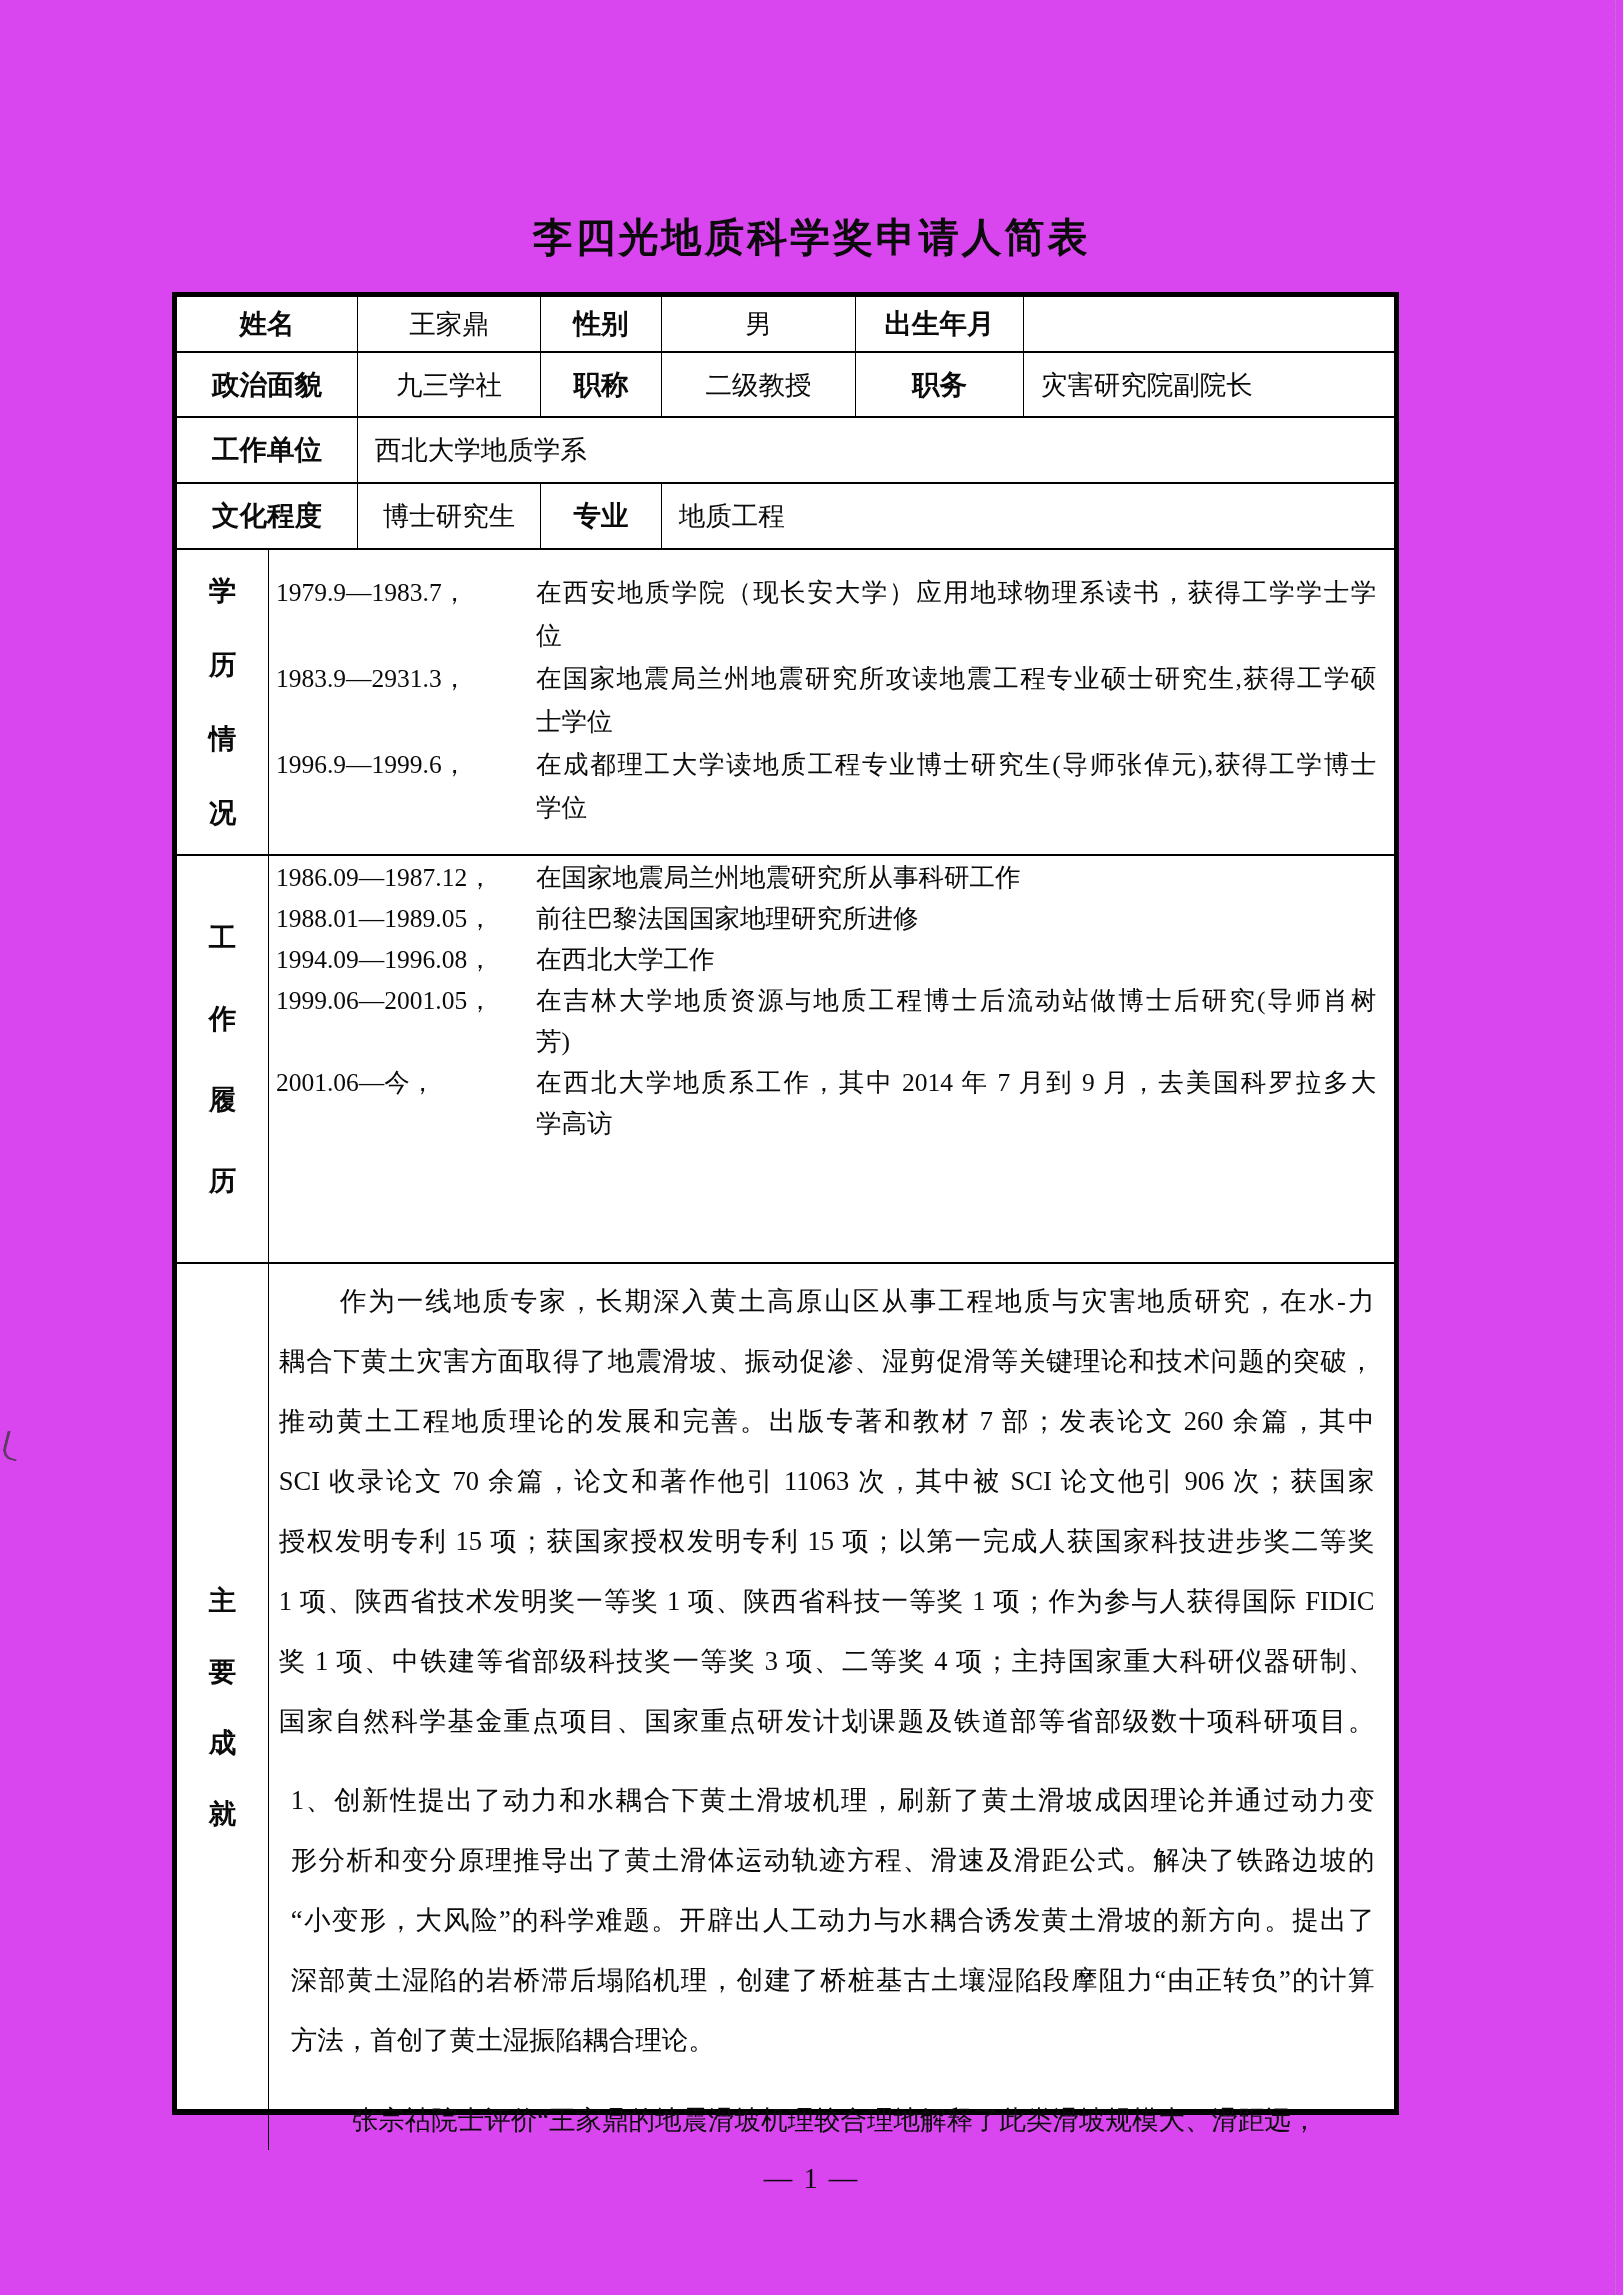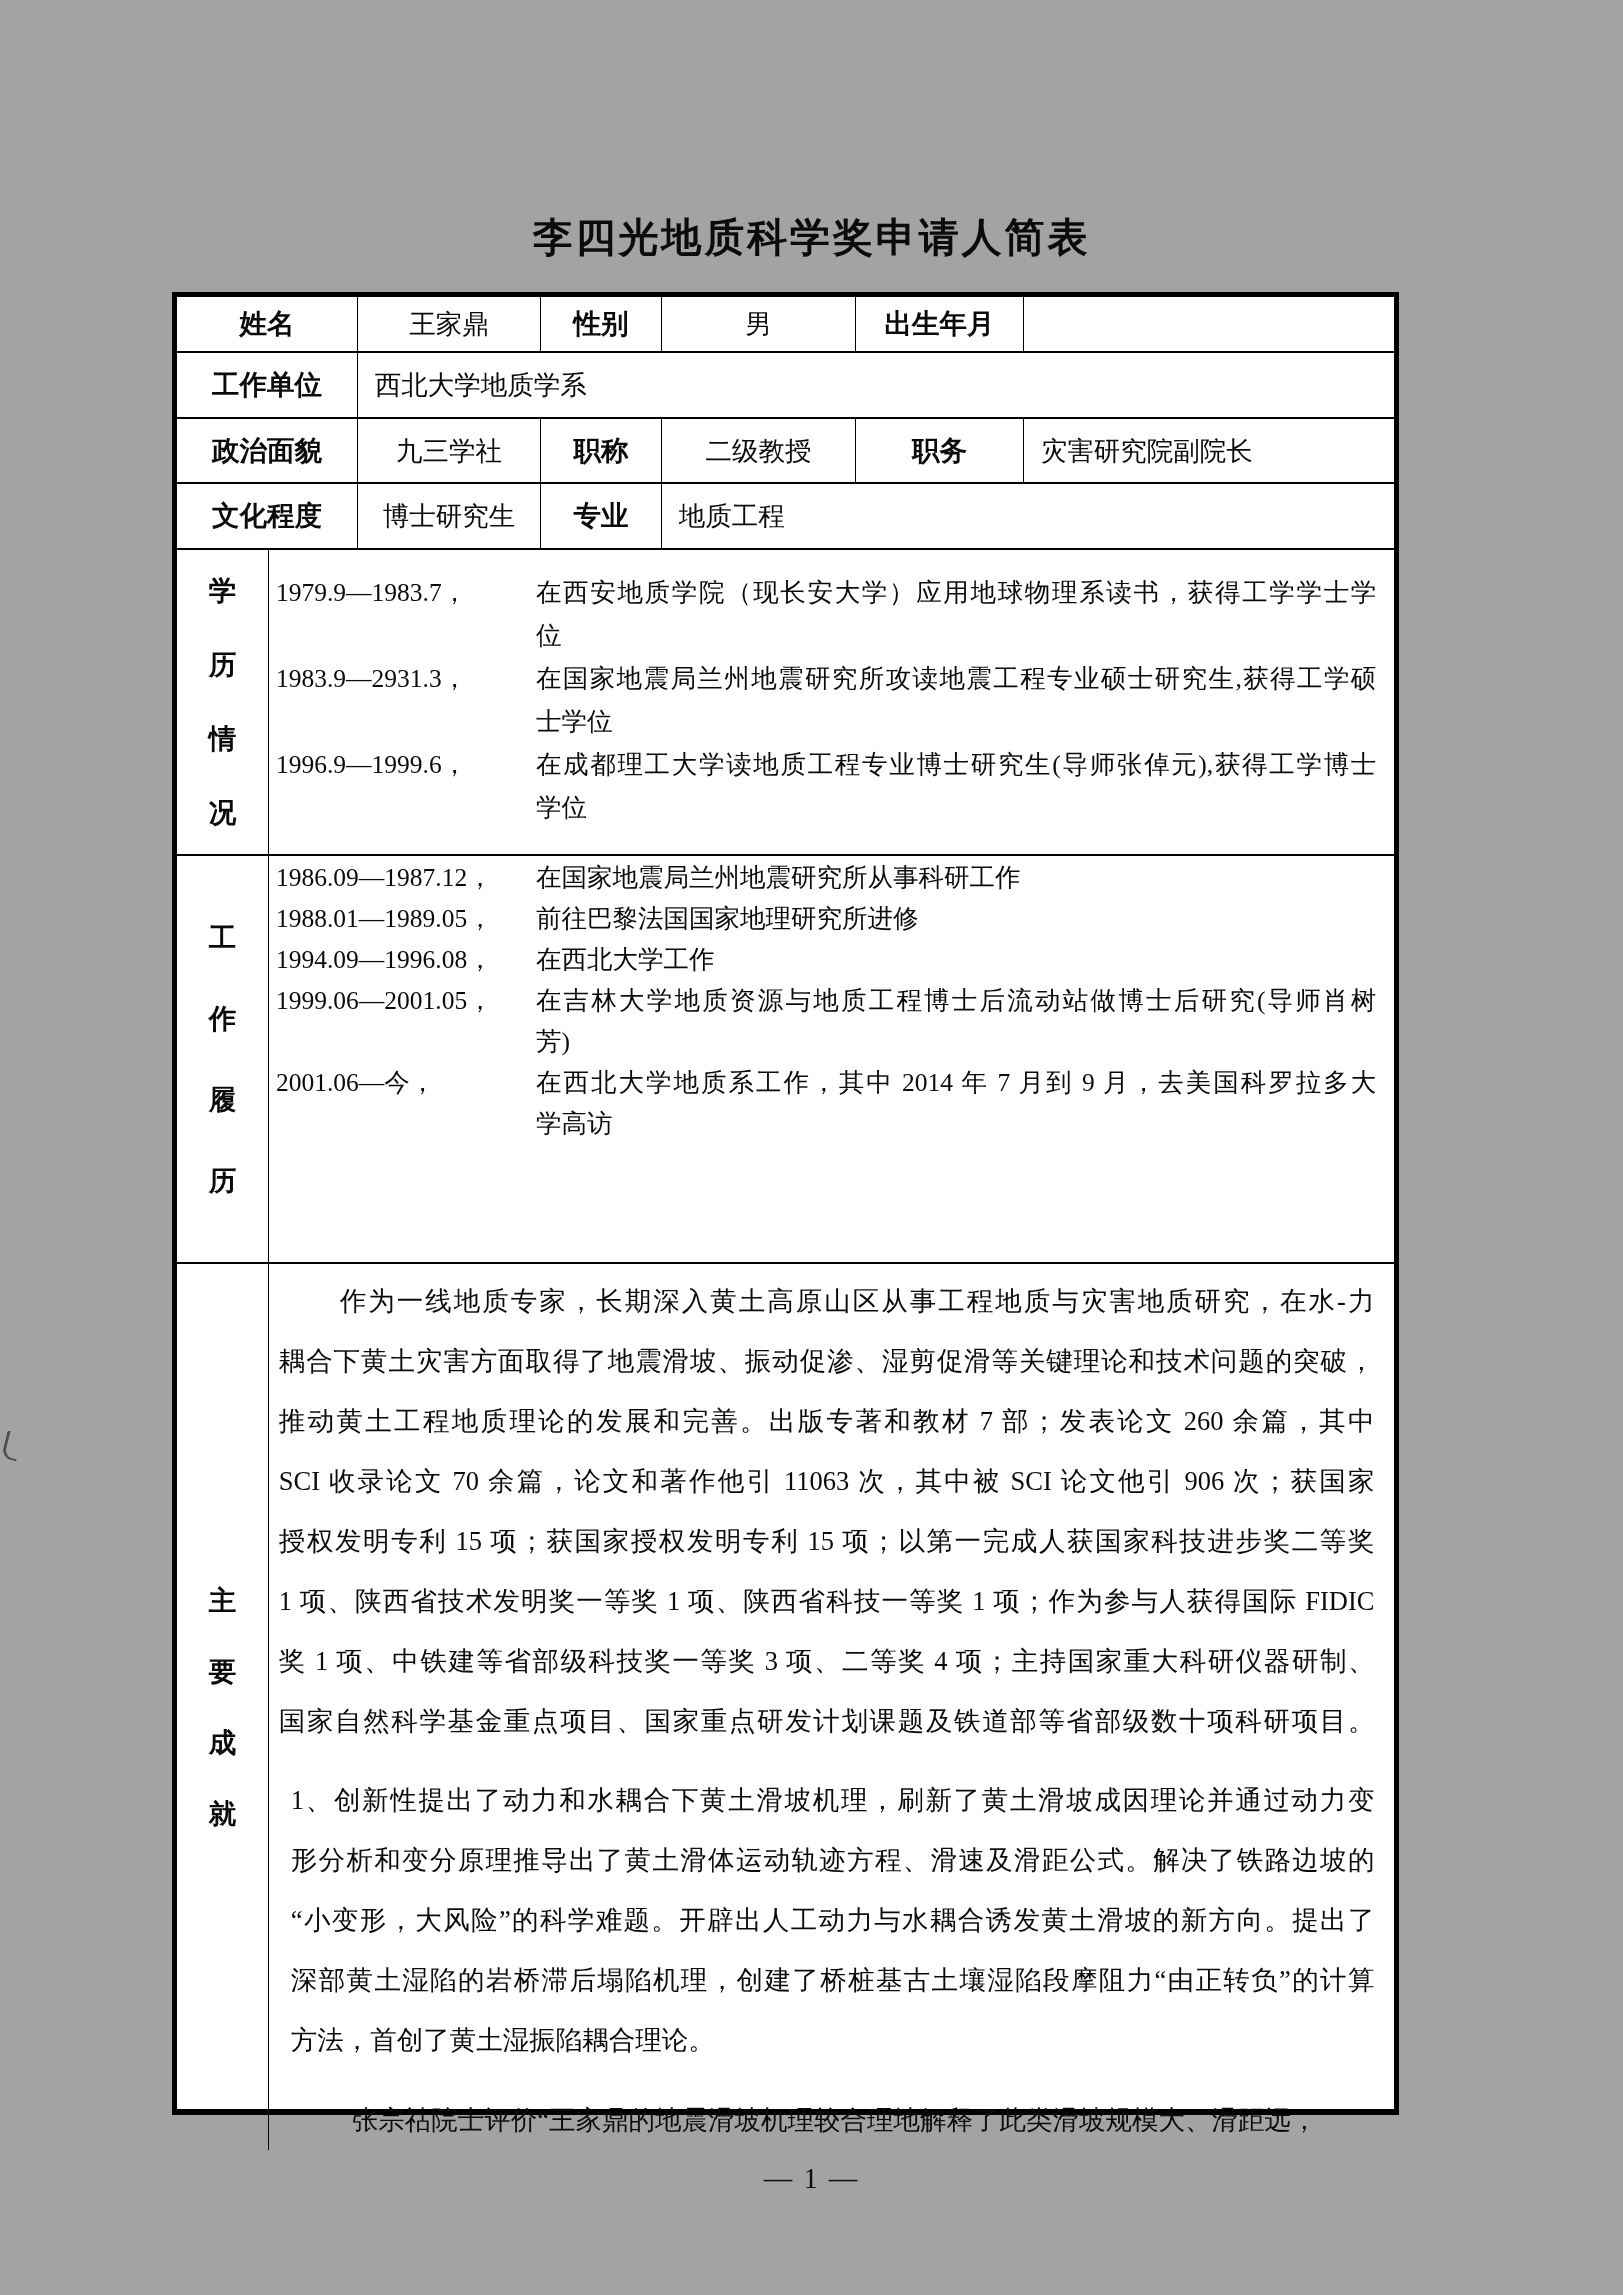--- a/index.html
+++ b/index.html
@@ -1,19 +1,19 @@
 <!DOCTYPE html>
 <html style="font-size:7.9px"><head>
 <meta charset="utf-8">
 <style>
   html,body{margin:0;padding:0;background:#e8e8e8;}
   .page{
     position:relative;
     width:1623px;height:2295px;
-    background:#a3a3a3;
+    background:#d946ef;
     overflow:hidden;
     font-family:"Liberation Serif","DejaVu Serif",serif;
     color:#0b0b0b;
   }
   
   .doc-title{
     position:absolute;left:0;top:210px;width:1623px;
     text-align:center;
     font-size:40px;font-weight:bold;letter-spacing:2.9px;
     white-space:nowrap;
@@ -105,47 +105,47 @@
           <span class="hvalue">男</span>
         </div>
       <div class="cell center w5">
           <span class="hlabel">出生年月</span>
         </div>
       <div class="cell center w6 end">
           <span class="hvalue"></span>
         </div>
     </div>
 
+    <div class="row r3">
+      <div class="cell center w1">
+          <span class="hlabel">政治面貌</span>
+        </div>
+      <div class="cell center w2">
+          <span class="hvalue">九三学社</span>
+        </div>
+      <div class="cell center w3">
+          <span class="hlabel">职称</span>
+        </div>
+      <div class="cell center w4">
+          <span class="hvalue">二级教授</span>
+        </div>
+      <div class="cell center w5">
+          <span class="hlabel">职务</span>
+        </div>
+      <div class="cell padL w6 end">
+          <span class="hvalue">灾害研究院副院长</span>
+        </div>
+    </div>
+
     <div class="row r2">
       <div class="cell center w1">
           <span class="hlabel">工作单位</span>
         </div>
       <div class="cell padL wspan2 end">
           <span class="hvalue">西北大学地质学系</span>
-        </div>
-    </div>
-
-    <div class="row r3">
-      <div class="cell center w1">
-          <span class="hlabel">政治面貌</span>
-        </div>
-      <div class="cell center w2">
-          <span class="hvalue">九三学社</span>
-        </div>
-      <div class="cell center w3">
-          <span class="hlabel">职称</span>
-        </div>
-      <div class="cell center w4">
-          <span class="hvalue">二级教授</span>
-        </div>
-      <div class="cell center w5">
-          <span class="hlabel">职务</span>
-        </div>
-      <div class="cell padL w6 end">
-          <span class="hvalue">灾害研究院副院长</span>
         </div>
     </div>
 
     <div class="row r4">
       <div class="cell center w1">
           <span class="hlabel">文化程度</span>
         </div>
       <div class="cell center w2">
           <span class="hvalue">博士研究生</span>
         </div>

